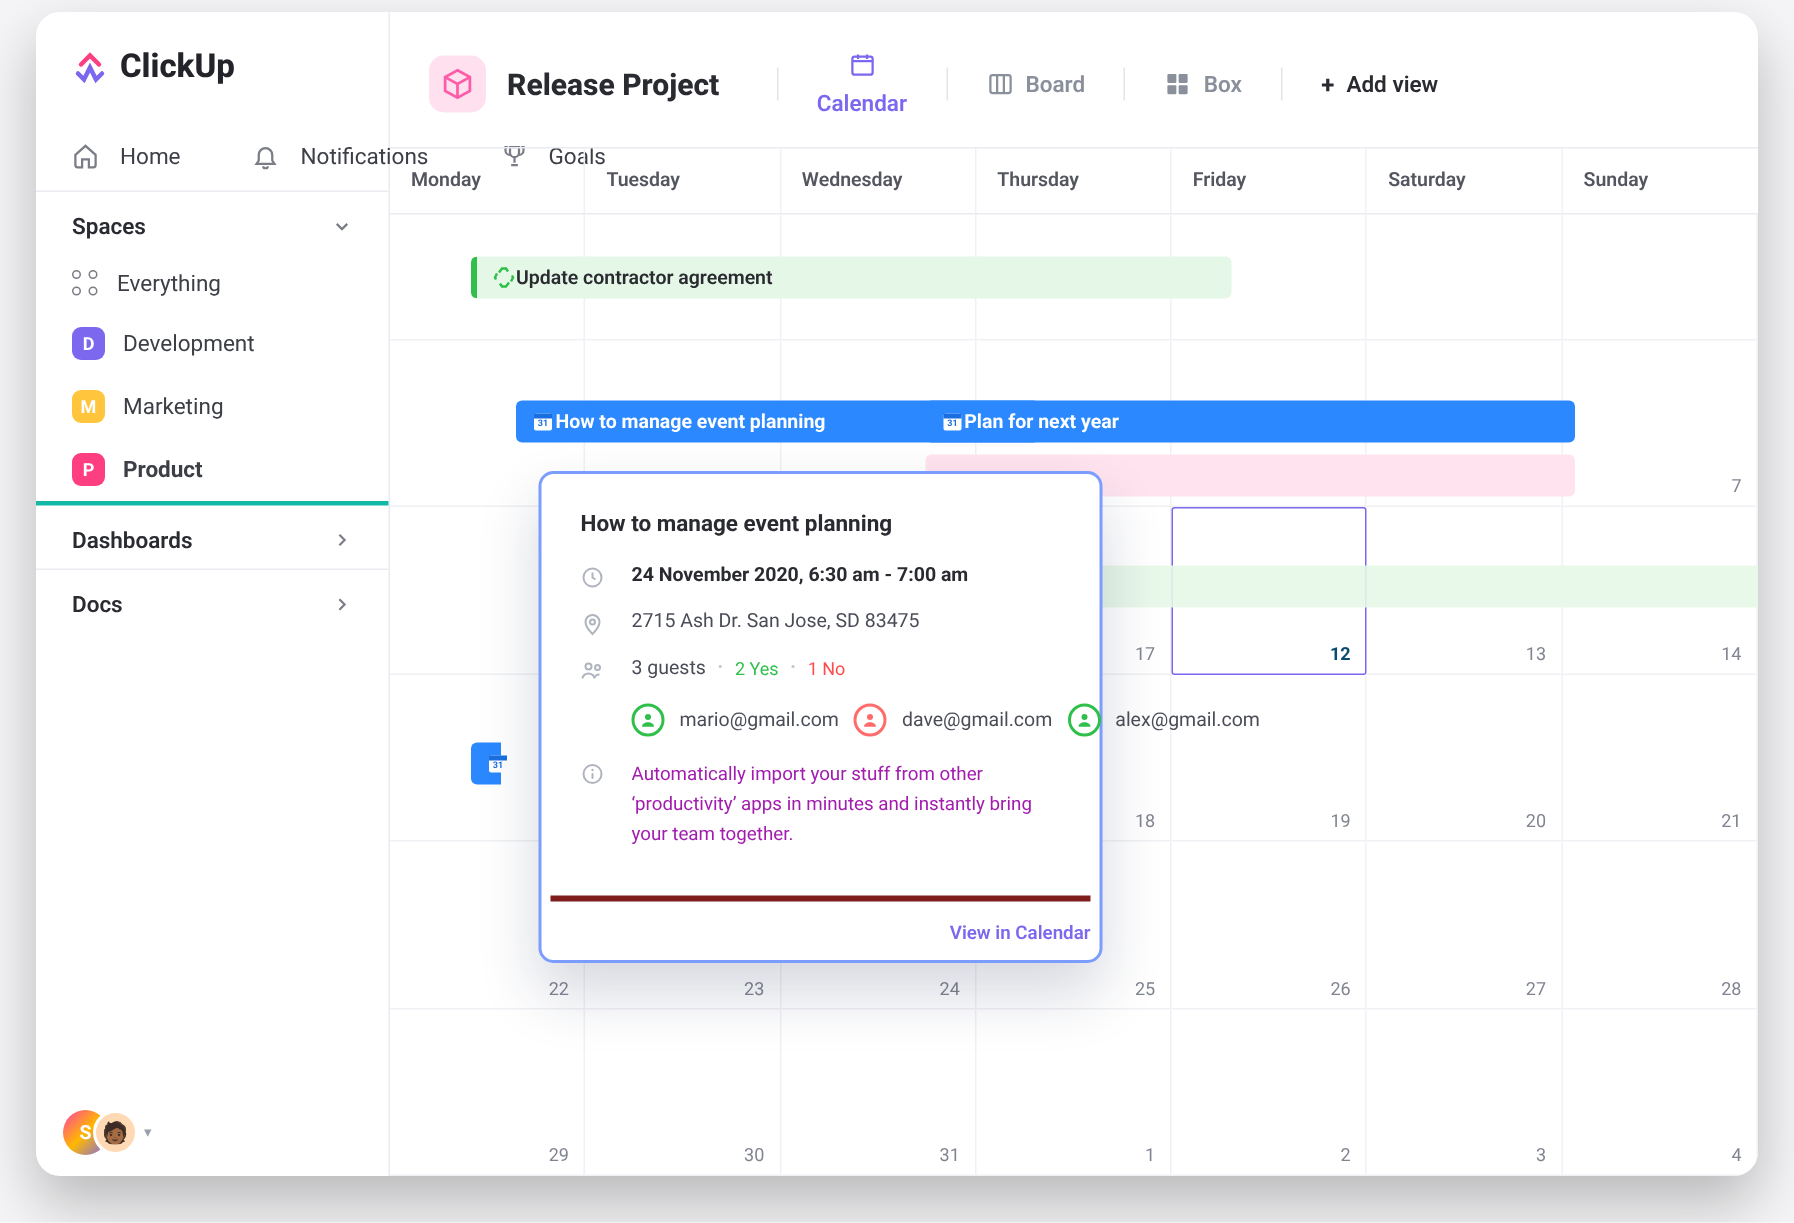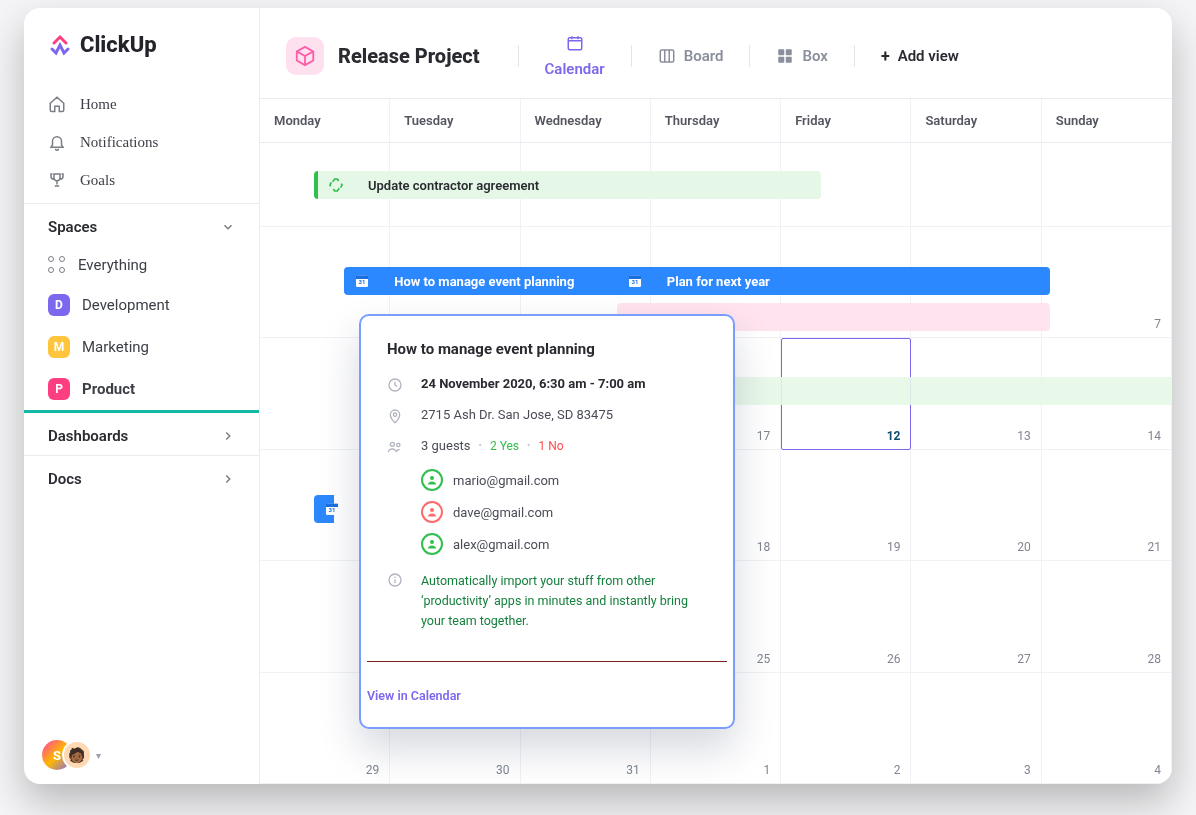--- a/index.html
+++ b/index.html
@@ -37,21 +37,21 @@
     gap: 8px;
     padding: 0 24px 24px 24px;
     font-size: 22px;
     font-weight: 800;
     color: #23242a;
   }
   .logo .logo-mark {
     width: 24px; height: 24px;
     display: inline-flex;
   }
-  .nav-group { display: flex; flex-direction: column; padding: 4px 0; font-family: Liberation Serif, serif; }
+  .nav-group { display: flex; flex-direction: row; padding: 4px 0; }
   .nav-item {
     display: flex; align-items: center; gap: 14px;
     padding: 10px 24px;
     font-size: 15px;
     color: #3d3f47;
     cursor: pointer;
   }
   .nav-item .nav-icon { width: 18px; height: 18px; color: #7a7d85; display:inline-flex; align-items:center; justify-content:center; }
   .section-header {
     display: flex; align-items: center; justify-content: space-between;
@@ -134,21 +134,21 @@
   .cell .daynum {
     position:absolute; bottom:6px; right:10px;
     font-size:12px; color:#808591;
   }
   .cell.today { border:1.5px solid #7b68ee; border-radius:2px; z-index:1; }
   .cell.today .daynum { color:#0c4a6e; font-weight:700; }
 
   
   .bar {
     position:absolute; height:28px; border-radius:4px;
-    display:flex; align-items:center; gap:24px;
+    display:flex; align-items:center; gap:0;
     padding:0 10px;
     font-size:13px; font-weight:700; color:#fff;
     z-index:3; cursor:pointer;
   }
   .bar .bar-icon { width:16px; height:16px; display:inline-flex; align-items:center; justify-content:center; }
   .bar.green { background:#e5f7e7; color:#2a2b31; border-left:4px solid #2fbf4a; font-weight:600; }
   .bar.green .bar-icon { color:#2fbf4a; }
   .bar.blue { background:#2b88ff; }
   .bar.pink-soft { background:#ffe4ef; }
   .bar.green-soft { background:#e5f7e7; opacity:0.9; }
@@ -168,29 +168,29 @@
   }
   .popover-inner { padding: 0 20px; }
   .pop-title { font-size:15px; font-weight:700; color:#2a2b31; margin-bottom:18px; }
   .pop-row { display:flex; gap:16px; align-items:flex-start; font-size:13px; color:#4a4d57; margin-bottom:14px; }
   .pop-row .pop-icon { width:18px; color:#b0b4bf; flex-shrink:0; margin-top:1px; }
   .pop-row.bold { font-weight:700; color:#2a2b31; }
   .guest-meta { display:flex; align-items:center; gap:8px; }
   .dot-sep { color:#c5c8d0; font-size:10px; }
   .yes { color:#2fbf4a; font-size:12px; }
   .no  { color:#ff4d4d; font-size:12px; }
-  .guest-list { display:flex; flex-direction:column; gap:10px; margin:6px 0 16px 34px; }
+  .guest-list { display:flex; flex-direction:row; gap:10px; margin:6px 0 16px 34px; }
   .guest { display:flex; align-items:center; gap:10px; font-size:13px; color:#4a4d57; }
   .g-ava { width:22px; height:22px; border-radius:50%; border:2px solid; display:inline-flex; align-items:center; justify-content:center; }
   .g-ava.green { border-color:#2fbf4a; color:#2fbf4a; }
   .g-ava.red   { border-color:#ff6b6b; color:#ff6b6b; }
-  .pop-desc { font-size:12.5px; line-height:1.6; color:#15803d; }
+  .pop-desc { font-size:12.5px; line-height:1.6; color:#a21caf; }
   .pop-footer {
-    border-top:1px solid #7f1d1d; margin-top:16px;
-    text-align:left; padding:23px 0;
+    border-top:4px solid #7f1d1d; margin-top:16px;
+    text-align:right; padding:10px 0;
   }
   .pop-footer a { color:#7b68ee; font-size:12.5px; font-weight:600; text-decoration:none; cursor:pointer; }
 
   svg { display:block; }
 </style>
 </head>
 <body>
 
 <div class="app-frame">
 

